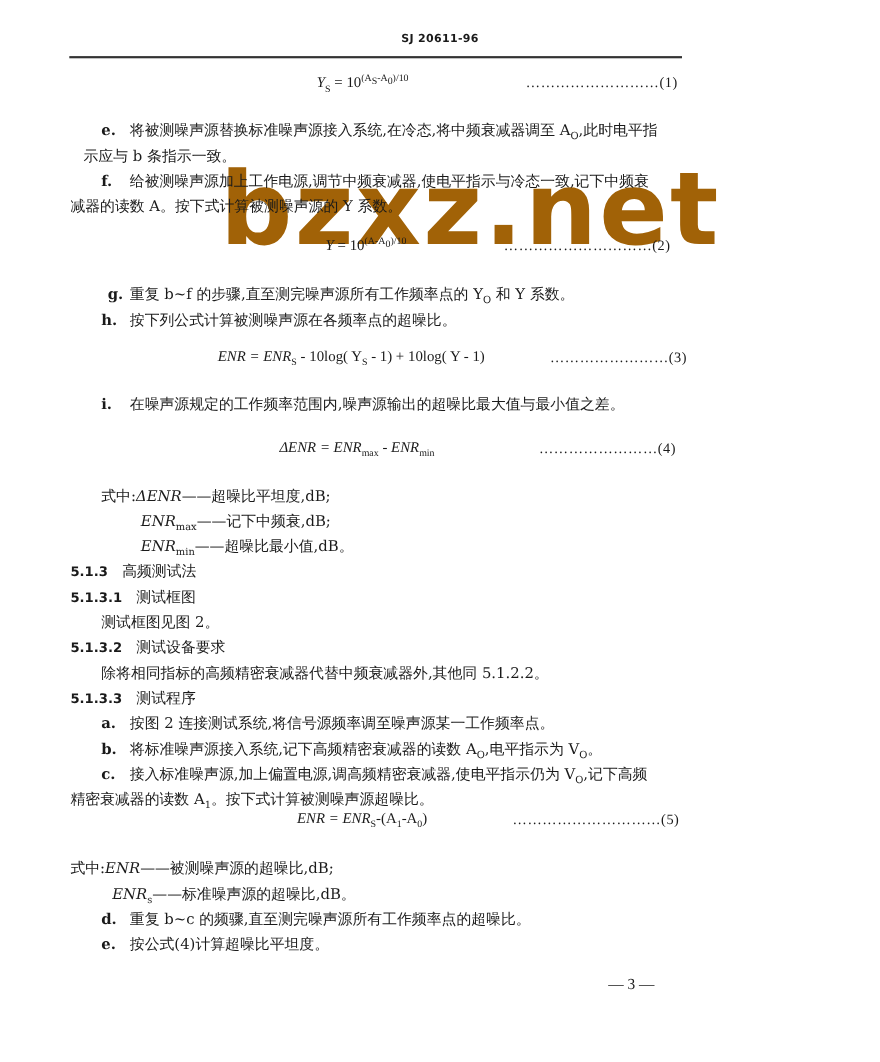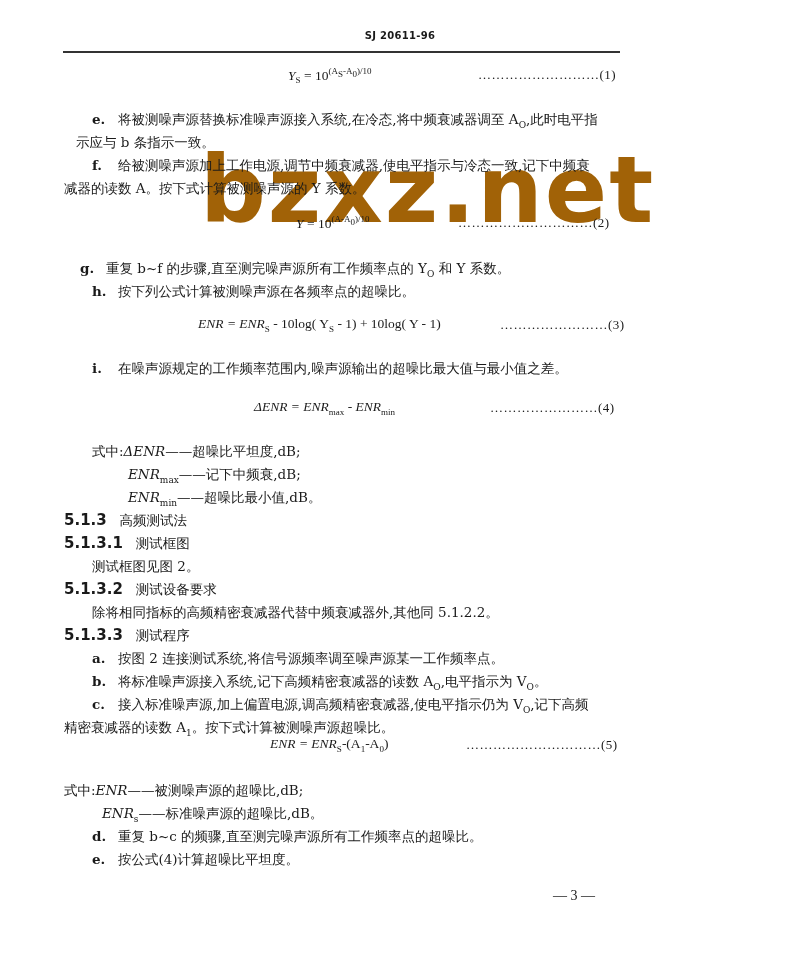--- a/index.html
+++ b/index.html
@@ -10,21 +10,21 @@
             font-family:"DejaVu Sans","Liberation Sans",sans-serif; font-weight:bold; font-size:10px; letter-spacing:0.3px; }
   .rule { position:absolute; left:63px; width:557px; top:51px; height:2px; background:#333; }
   .watermark { position:absolute; left:200px; top:145px; font-family:"DejaVu Sans","Liberation Sans",sans-serif;
                font-weight:bold; font-size:92px; color:#a16207; letter-spacing:2px; line-height:1; z-index:0; }
   .line { position:absolute; font-size:13.5px; line-height:18px; white-space:nowrap; z-index:1; }
   .formula { position:absolute; font-size:13.5px; white-space:nowrap; z-index:1; font-family:"Liberation Serif","DejaVu Serif",serif; }
   .formula i { font-style:italic; }
   .leader { position:absolute; font-size:13px; white-space:nowrap; z-index:1; font-family:"Liberation Serif",serif; letter-spacing:0.5px; }
   sub, sup { font-size:9px; }
   .label { display:inline-block; width:26px; font-weight:bold; }
-  .sec { font-family:"DejaVu Sans","Liberation Sans",sans-serif; font-weight:bold; font-size:15px; }
+  .sec { font-family:"DejaVu Sans","Liberation Sans",sans-serif; font-weight:bold; font-size:12px; }
   .pagenum { position:absolute; left:553px; top:888px; font-size:14px; font-family:"Liberation Serif",serif; }
 </style>
 </head>
 <body>
 
 <div class="page">
 
   <div class="header">SJ 20611-96</div>
   <div class="rule"></div>
 
@@ -45,21 +45,21 @@
     <span class="label">f.</span><span>给被测噪声源加上工作电源,调节中频衰减器,使电平指示与冷态一致,记下中频衰</span>
   </div>
   <div class="line" style="left:64px; top:179px;">减器的读数 A。按下式计算被测噪声源的 Y 系数。</div>
 
   <div class="formula" style="left:296px; top:214px;">
     <i>Y</i>
     <span>= 10</span><sup><span>(A-A</span><sub>0</sub><span>)/10</span></sup>
   </div>
   <div class="leader" style="left:458px; top:215px;">…………………………(2)</div>
 
-  <div class="line" style="left:80px; top:259px;">
+  <div class="line" style="left:92px; top:259px;text-align:center;">
     <span class="label">g.</span><span>重复 b~f 的步骤,直至测完噪声源所有工作频率点的 Y</span><sub>O</sub><span> 和 Y 系数。</span>
   </div>
   <div class="line" style="left:92px; top:282px;">
     <span class="label">h.</span><span>按下列公式计算被测噪声源在各频率点的超噪比。</span>
   </div>
 
   <div class="formula" style="left:198px; top:316px;">
     <i>ENR</i><i> = ENR</i><sub>S</sub><span> - 10log( Y</span><sub>S</sub><span> - 1) + 10log( Y - 1)</span>
   </div>
   <div class="leader" style="left:500px; top:317px;">……………………(3)</div>

